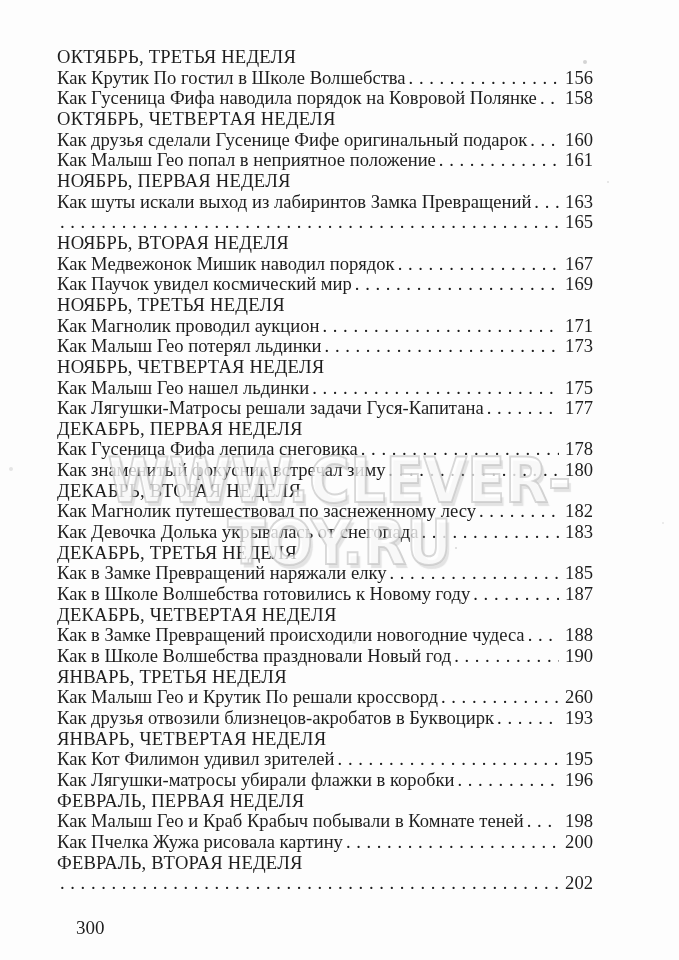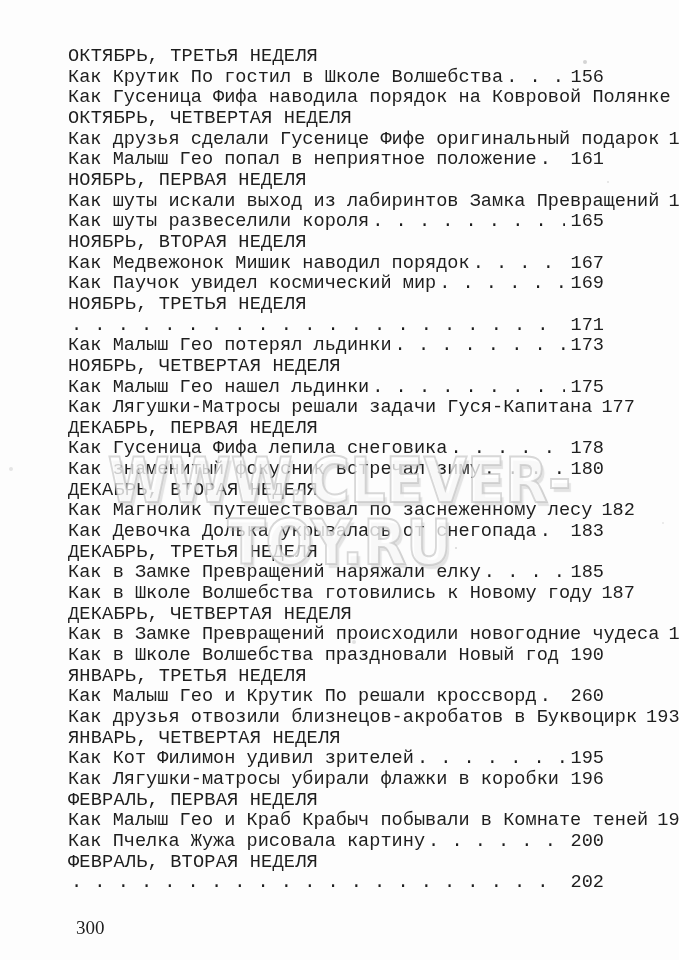--- a/index.html
+++ b/index.html
@@ -14,24 +14,23 @@
     color: #1e1e1e;
     position: relative;
     overflow: hidden;
   }
   .page {
     position: absolute;
     inset: 0;
   }
   .toc {
     position: absolute;
-    left: 68px;
+    left: 57px;
     top: 47px;
     width: 536px;
-    font-family: Liberation Mono, monospace;
   }
   .row {
     display: flex;
     align-items: baseline;
     font-size: 18.6px;
     line-height: 20.65px;
     white-space: nowrap;
   }
   .row.section {
     letter-spacing: 0.2px;
@@ -121,37 +120,37 @@
         <span class="dots"></span>
         <span class="pg">161</span>
       </div>
       <div class="row section">НОЯБРЬ, ПЕРВАЯ НЕДЕЛЯ</div>
       <div class="row item">
         <span class="t">Как шуты искали выход из лабиринтов Замка Превращений</span>
         <span class="dots"></span>
         <span class="pg">163</span>
       </div>
       <div class="row item">
-        <span class="t">Как шуты развеселили короля</span>
         <span class="dots"></span>
         <span class="pg">165</span>
       </div>
       <div class="row section">НОЯБРЬ, ВТОРАЯ НЕДЕЛЯ</div>
       <div class="row item">
         <span class="t">Как Медвежонок Мишик наводил порядок</span>
         <span class="dots"></span>
         <span class="pg">167</span>
       </div>
       <div class="row item">
         <span class="t">Как Паучок увидел космический мир</span>
         <span class="dots"></span>
         <span class="pg">169</span>
       </div>
       <div class="row section">НОЯБРЬ, ТРЕТЬЯ НЕДЕЛЯ</div>
       <div class="row item">
+        <span class="t">Как Магнолик проводил аукцион</span>
         <span class="dots"></span>
         <span class="pg">171</span>
       </div>
       <div class="row item">
         <span class="t">Как Малыш Гео потерял льдинки</span>
         <span class="dots"></span>
         <span class="pg">173</span>
       </div>
       <div class="row section">НОЯБРЬ, ЧЕТВЕРТАЯ НЕДЕЛЯ</div>
       <div class="row item">

